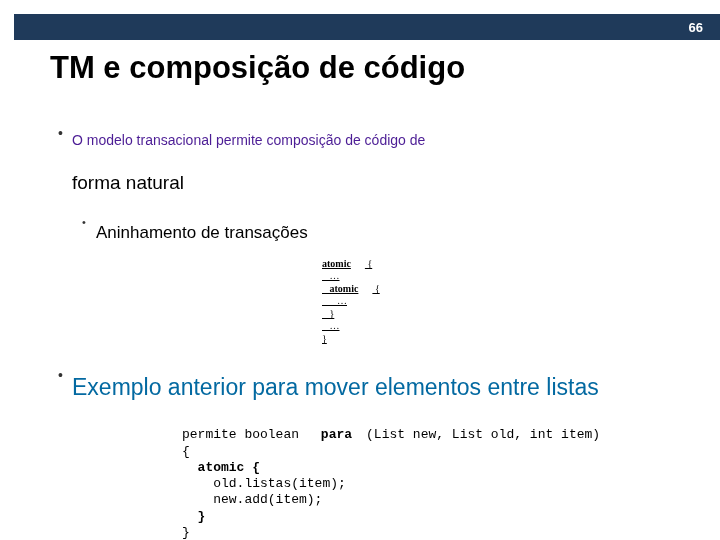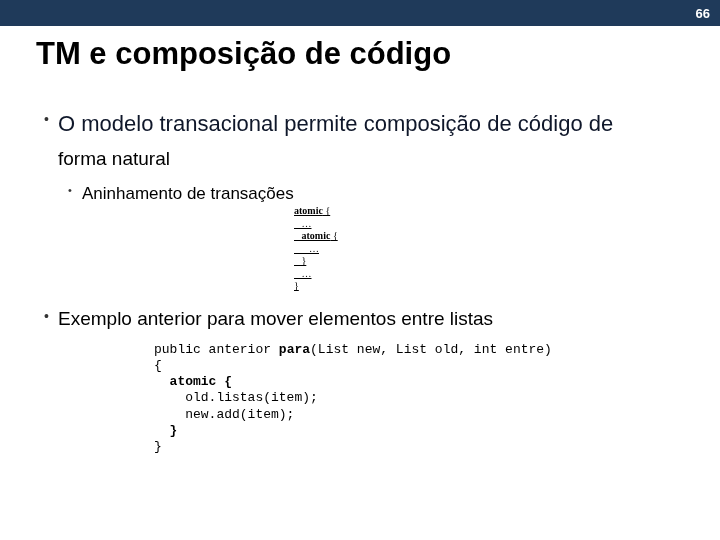--- a/index.html
+++ b/index.html
@@ -1,15 +1,15 @@
 <!DOCTYPE html>
 <html><head>
 <meta charset="utf-8">
 <style>
-  * { box-sizing: border-box; margin: 0; padding: 0; }
+  * { box-sizing: border-box; margin: 0; padding: 7px; }
   body {
     width: 720px;
     height: 540px;
     background: #ffffff;
     font-family: Arial, Helvetica, sans-serif;
     position: relative;
     overflow: hidden;
   }
   .header-bar {
     width: 100%;
@@ -29,22 +29,22 @@
     font-size: 31px;
     font-weight: 700;
     color: #000;
     padding: 10px 0 0 36px;
     letter-spacing: 0px;
   }
   .content {
     padding: 38px 44px 0 44px;
   }
   .bullet-l1 {
-    font-size: 22px;
-    color: #0f172a;
+    font-size: 14px;
+    color: #4c1d95;
     margin-bottom: 4px;
     padding-left: 14px;
     position: relative;
     line-height: 1.3;
   }
   .bullet-l1::before {
     content: "•";
     position: absolute;
     left: 0;
     top: 0;
@@ -91,22 +91,22 @@
     font-size: 13px;
     color: #000;
     white-space: pre;
     line-height: 1.25;
     margin: 6px 0 0 110px;
   }
   .code-block-2 .kw {
     font-weight: bold;
   }
   .bullet-l1b {
-    font-size: 19px;
-    color: #000000;
+    font-size: 23px;
+    color: #0369a1;
     padding-left: 14px;
     position: relative;
     line-height: 1.3;
     margin-bottom: 10px;
   }
   .bullet-l1b::before {
     content: "•";
     position: absolute;
     left: 0;
     top: 0;
@@ -133,21 +133,21 @@
   <div class="code-block-1"><span class="kw">atomic</span><span> {</span>
 <span>   …</span>
 <span class="kw">   atomic</span><span> {</span>
 <span>      …</span>
 <span>   }</span>
 <span>   …</span>
 <span>}</span></div>
 
   <div class="bullet-l1b">Exemplo anterior para mover elementos entre listas</div>
 
-  <div class="code-block-2"><span>public anterior </span><span class="kw">para</span><span>(List new, List old, int entre)</span>
+  <div class="code-block-2"><span>permite boolean </span><span class="kw">para</span><span>(List new, List old, int item)</span>
 <span>{</span>
 <span class="kw">  atomic {</span>
 <span>    old.listas(item);</span>
 <span>    new.add(item);</span>
 <span class="kw">  }</span>
 <span>}</span></div>
 
 </div>
 
 </body></html>

